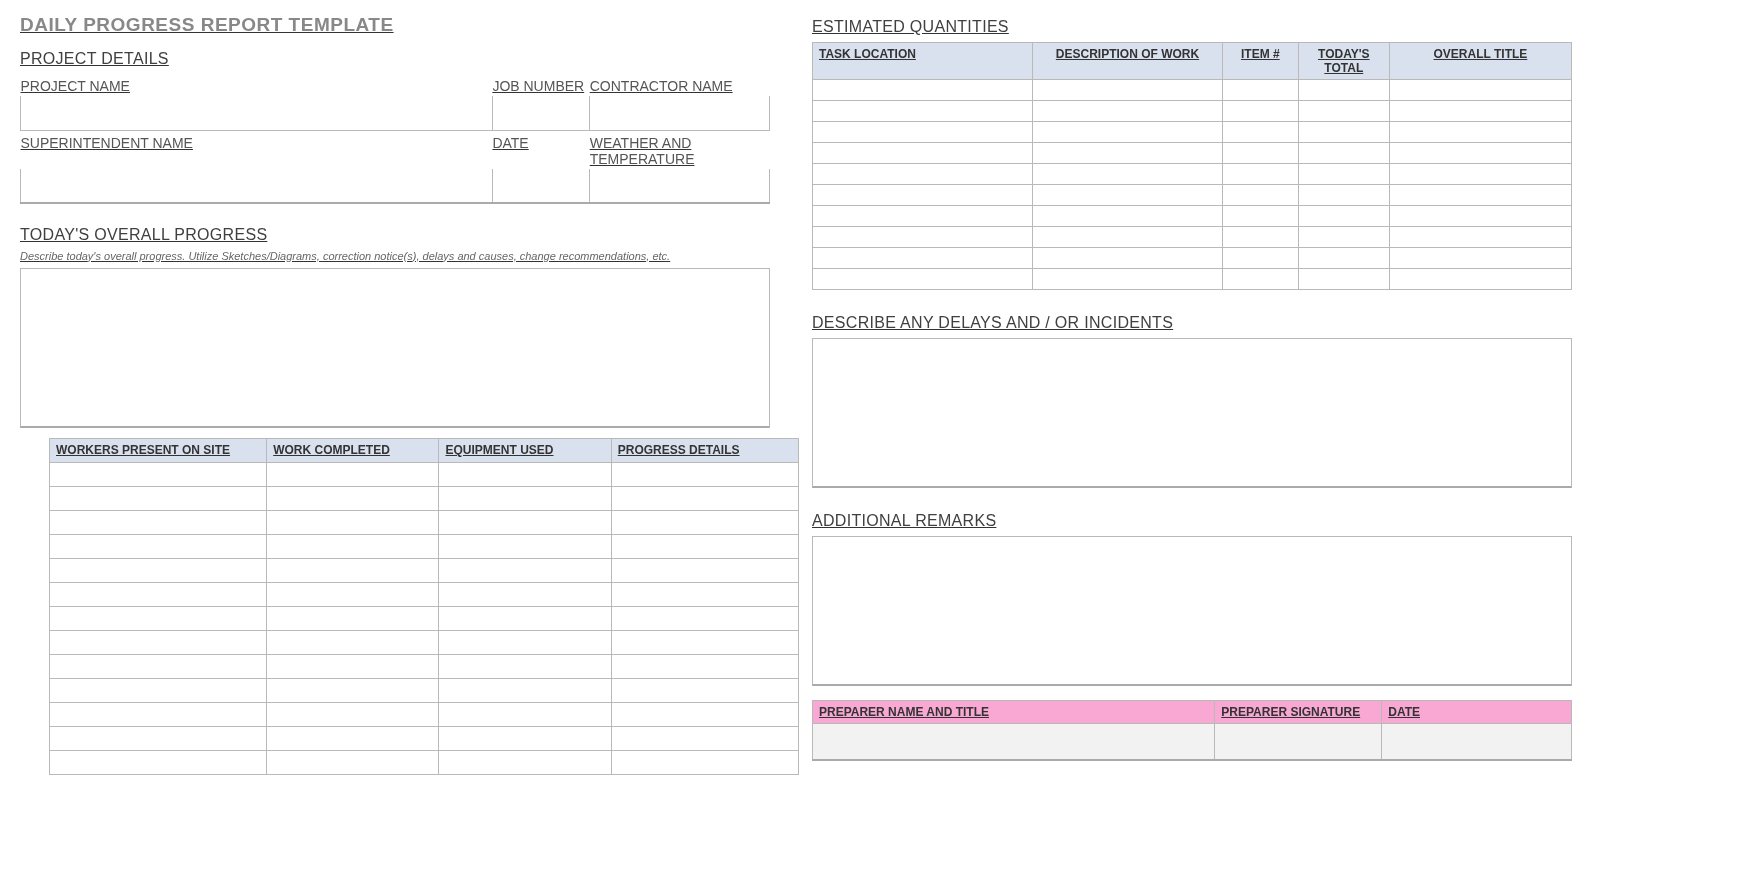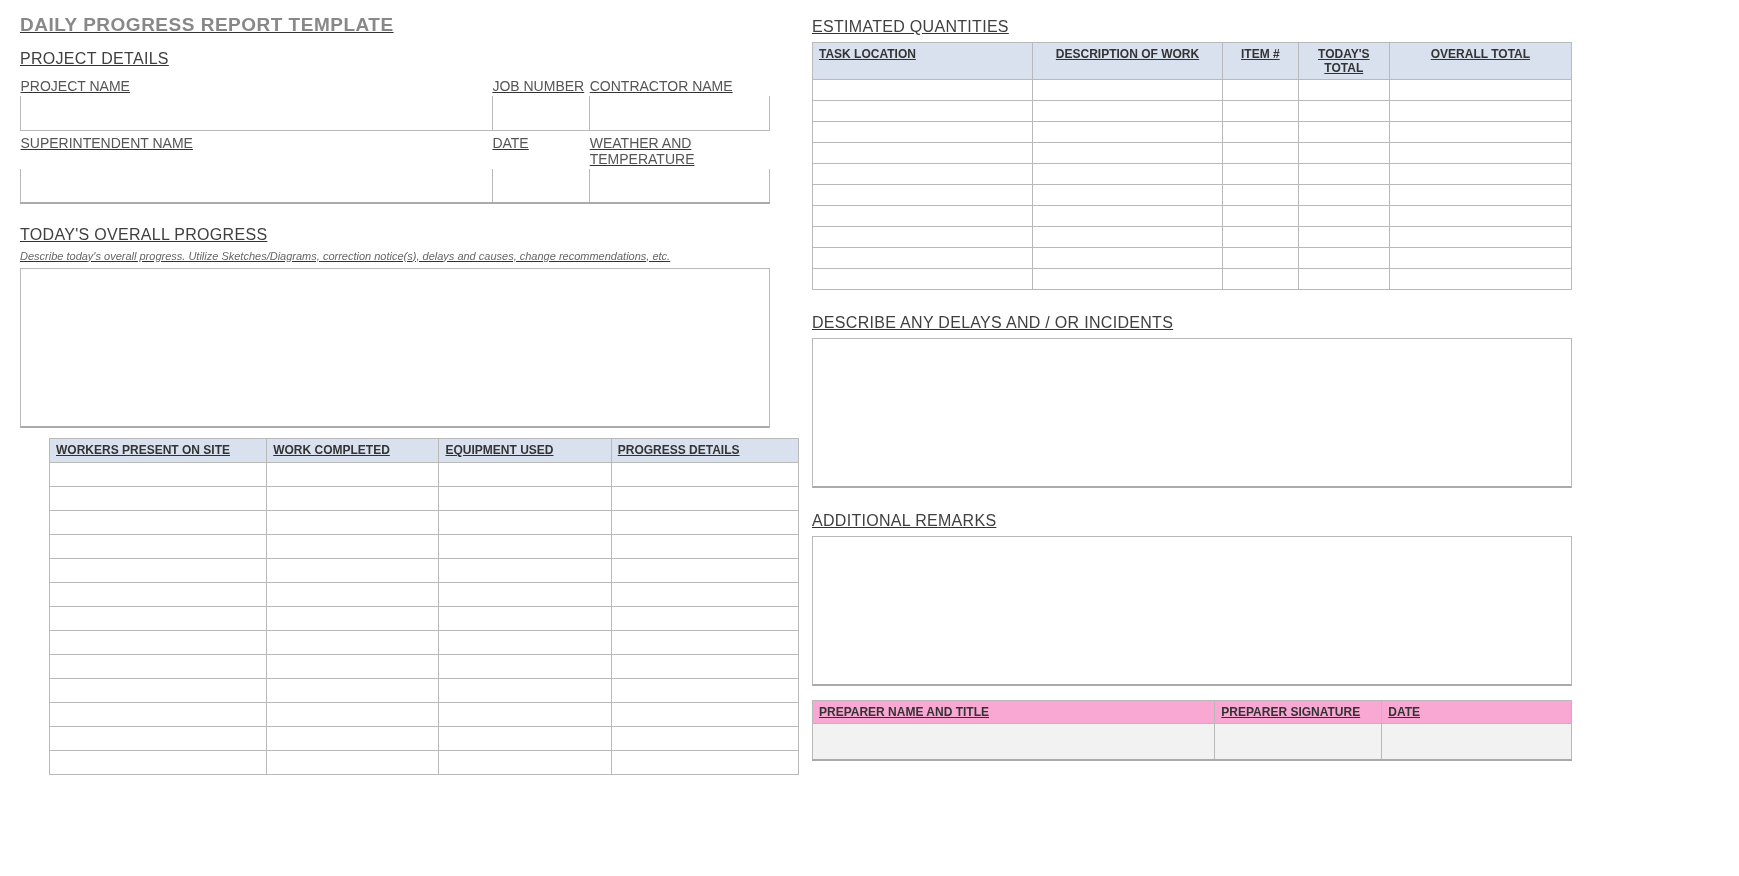--- a/index.html
+++ b/index.html
@@ -254,21 +254,21 @@
           <col style="width:10%">
           <col style="width:12%">
           <col style="width:24%">
         </colgroup>
       <thead>
         <tr>
           <th>TASK LOCATION</th>
           <th style="text-align:center">DESCRIPTION OF WORK</th>
           <th>ITEM #</th>
           <th>TODAY'S TOTAL</th>
-          <th>OVERALL TOTAL</th>
+          <th>OVERALL TITLE</th>
         </tr>
       </thead>
       <tbody id="qty-body">
           <tr>
             <td></td>
             <td></td>
             <td></td>
             <td></td>
             <td></td>
           </tr>

